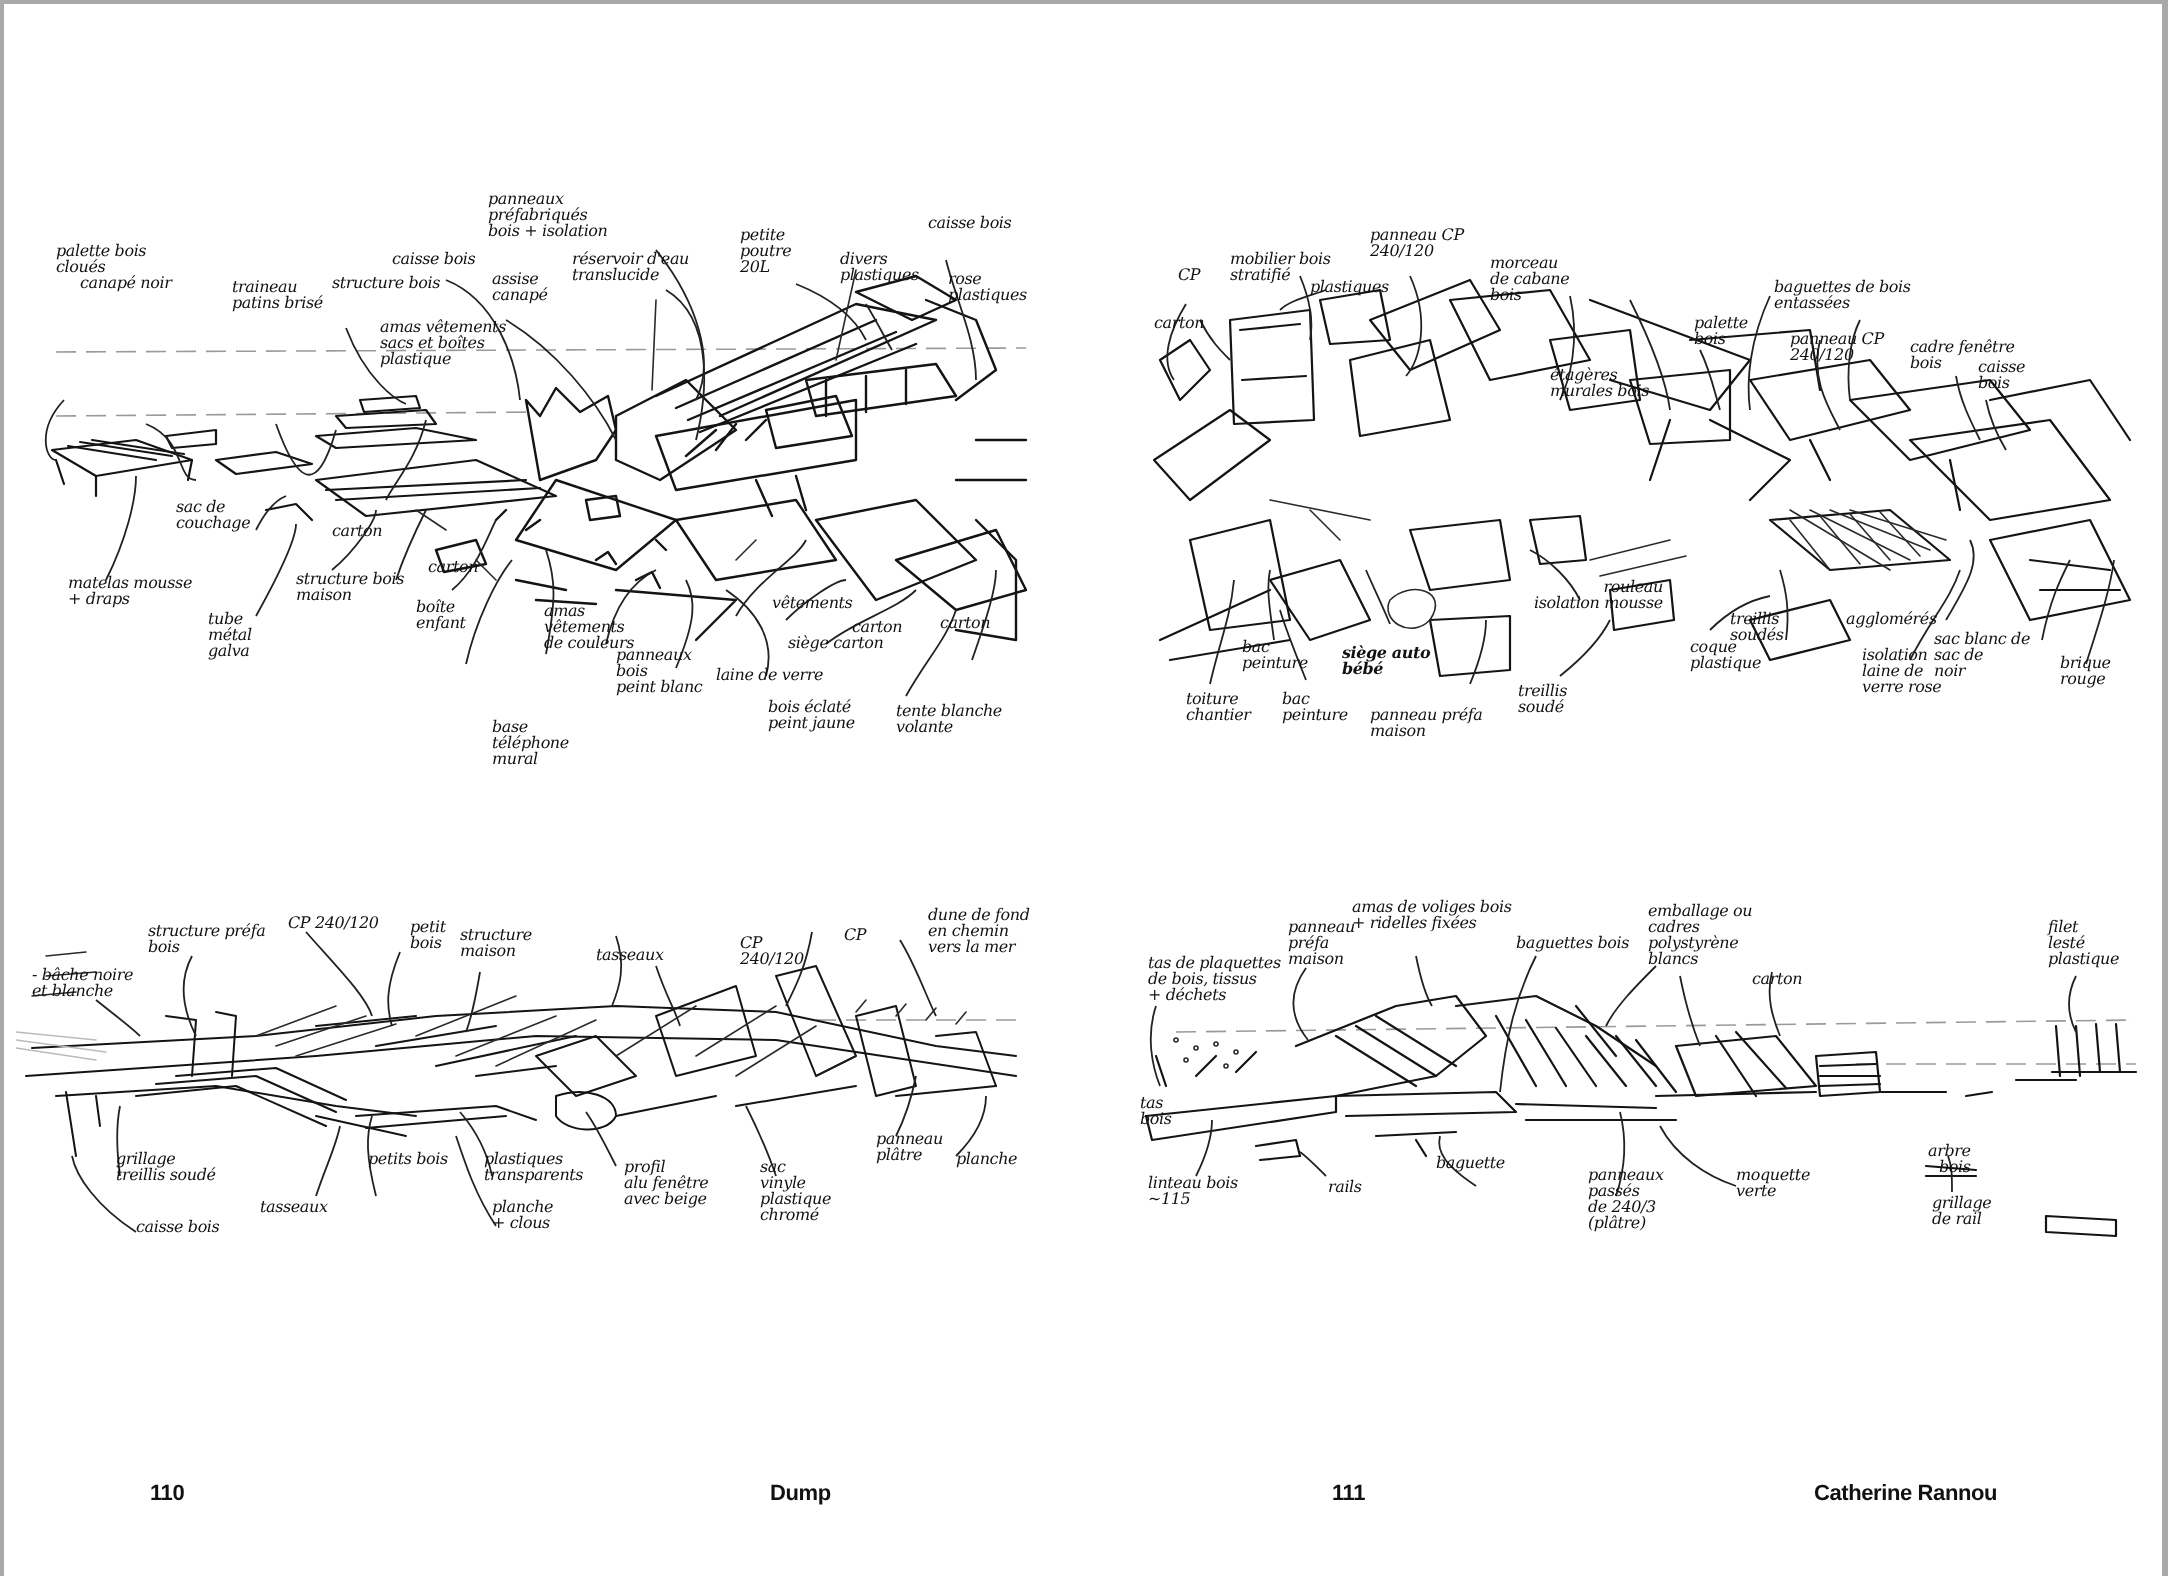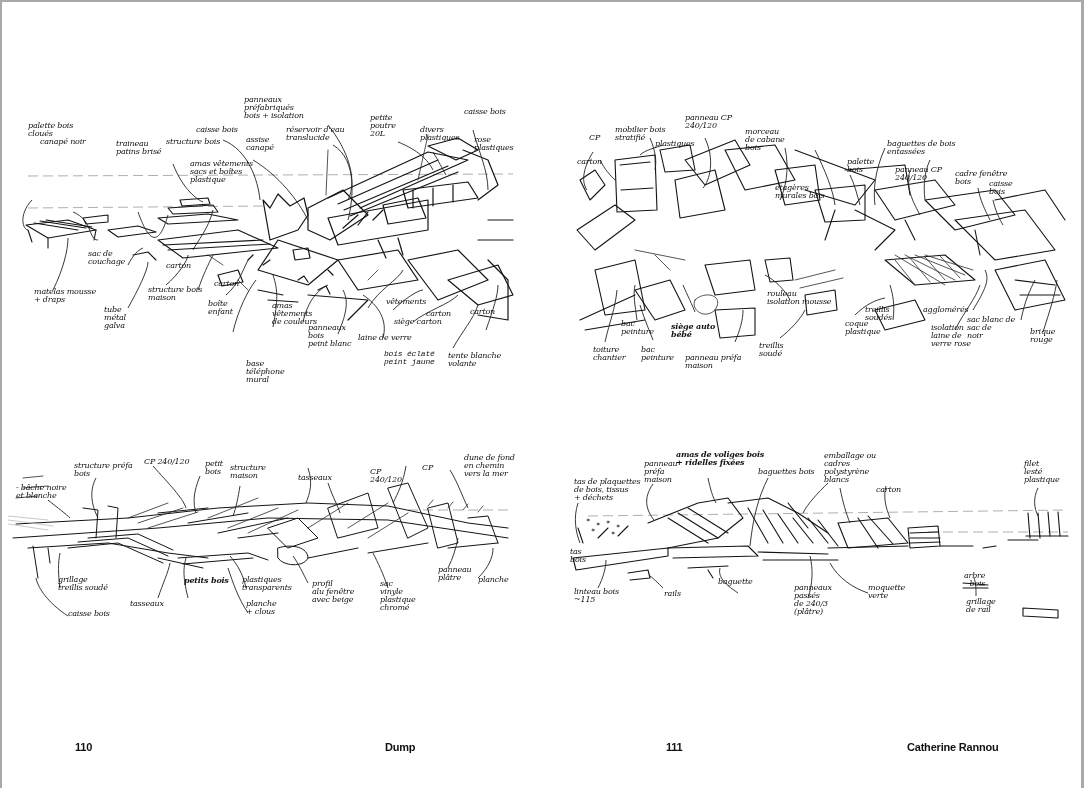--- a/index.html
+++ b/index.html
@@ -148,21 +148,21 @@
 vêtements
 de couleurs</div>
     <div class="note" style="left:300px;top:234px;">panneaux
 bois
 peint blanc</div>
     <div class="note" style="left:378px;top:208px;">vêtements</div>
     <div class="note" style="left:418px;top:220px;">carton</div>
     <div class="note" style="left:462px;top:218px;">carton</div>
     <div class="note" style="left:386px;top:228px;">siège carton</div>
     <div class="note" style="left:350px;top:244px;">laine de verre</div>
-    <div class="note" style="left:376px;top:260px;font-family:Liberation Mono, monospace;">bois éclaté
+    <div class="note" style="left:376px;top:260px;">bois éclaté
 peint jaune</div>
     <div class="note" style="left:440px;top:262px;">tente blanche
 volante</div>
   </div>
 
   <div class="sketch" style="left:575px;top:110px;width:500px;height:270px;">
     <svg width="500" height="270">
       <g class="ink" stroke-width="1.1">
         <path d="M5 70 L20 60 L30 75 L15 90 Z"></path>
         <path d="M2 120 L40 95 L60 110 L20 140 Z"></path>
@@ -257,21 +257,21 @@
     <div class="note" style="left:46px;top:210px;">bac
 peinture</div>
     <div class="note" style="left:66px;top:236px;">bac
 peinture</div>
     <div class="note" style="left:96px;top:212px;font-weight:bold;">siège auto
 bébé</div>
     <div class="note" style="left:110px;top:244px;">panneau préfa
 maison</div>
     <div class="note" style="left:184px;top:232px;">treillis
 soudé</div>
-    <div class="note" style="left:192px;top:180px;">rouleau
+    <div class="note" style="left:192px;top:180px;text-align:right;">rouleau
 isolation mousse</div>
     <div class="note" style="left:270px;top:210px;">coque
 plastique</div>
     <div class="note" style="left:290px;top:196px;">treillis
 soudés</div>
     <div class="note" style="left:348px;top:196px;">agglomérés</div>
     <div class="note" style="left:356px;top:214px;">isolation
 laine de
 verre rose</div>
     <div class="note" style="left:392px;top:206px;">sac blanc de
@@ -339,21 +339,21 @@
     <div class="note" style="left:197px;top:12px;">petit
 bois</div>
     <div class="note" style="left:222px;top:16px;">structure
 maison</div>
     <div class="note" style="left:8px;top:36px;">- bâche noire
 et blanche</div>
     <div class="note" style="left:50px;top:128px;">grillage
 treillis soudé</div>
     <div class="note" style="left:60px;top:162px;">caisse bois</div>
     <div class="note" style="left:122px;top:152px;">tasseaux</div>
-    <div class="note" style="left:176px;top:128px;font-weight:bold;">petits bois</div>
+    <div class="note" style="left:176px;top:128px;">petits bois</div>
     <div class="note" style="left:234px;top:128px;">plastiques
 transparents</div>
     <div class="note" style="left:238px;top:152px;">planche
 + clous</div>
     <div class="note" style="left:290px;top:26px;">tasseaux</div>
     <div class="note" style="left:362px;top:20px;">CP
 240/120</div>
     <div class="note" style="left:414px;top:16px;">CP</div>
     <div class="note" style="left:456px;top:6px;">dune de fond
 en chemin
@@ -422,21 +422,21 @@
         <path d="M300 145 C285 140 270 130 262 115"></path>
         <path d="M408 148 C408 140 408 135 406 130"></path>
       </g>
     </svg>
     <div class="note" style="left:6px;top:30px;">tas de plaquettes
 de bois, tissus
 + déchets</div>
     <div class="note" style="left:76px;top:12px;">panneau
 préfa
 maison</div>
-    <div class="note" style="left:108px;top:2px;font-weight:bold;">amas de voliges bois
+    <div class="note" style="left:108px;top:2px;">amas de voliges bois
 + ridelles fixées</div>
     <div class="note" style="left:190px;top:20px;">baguettes bois</div>
     <div class="note" style="left:256px;top:4px;">emballage ou
 cadres
 polystyrène
 blancs</div>
     <div class="note" style="left:308px;top:38px;">carton</div>
     <div class="note" style="left:456px;top:12px;">filet
 lesté
 plastique</div>

